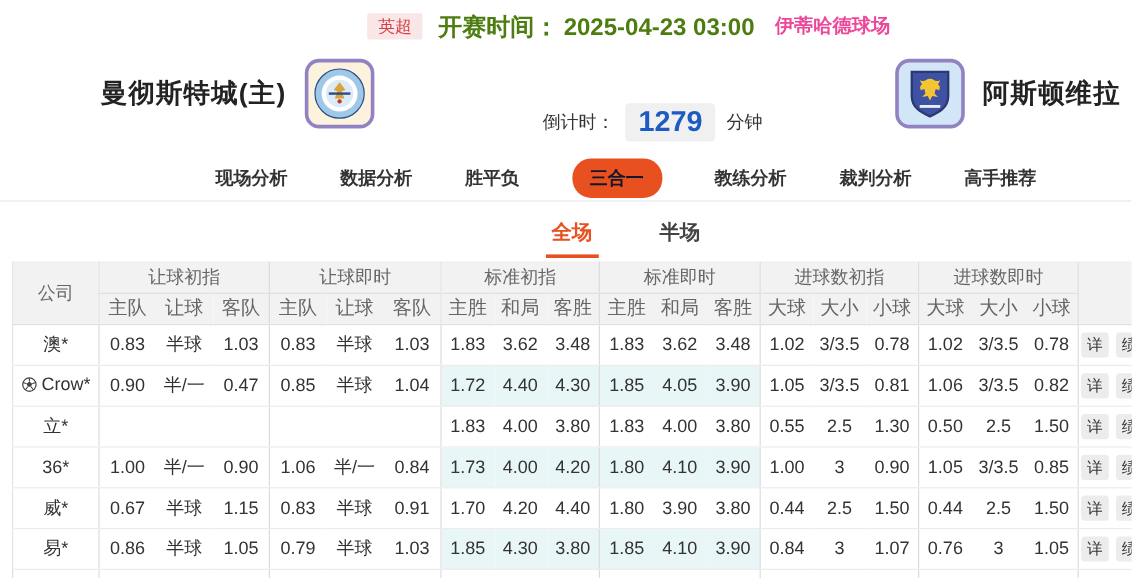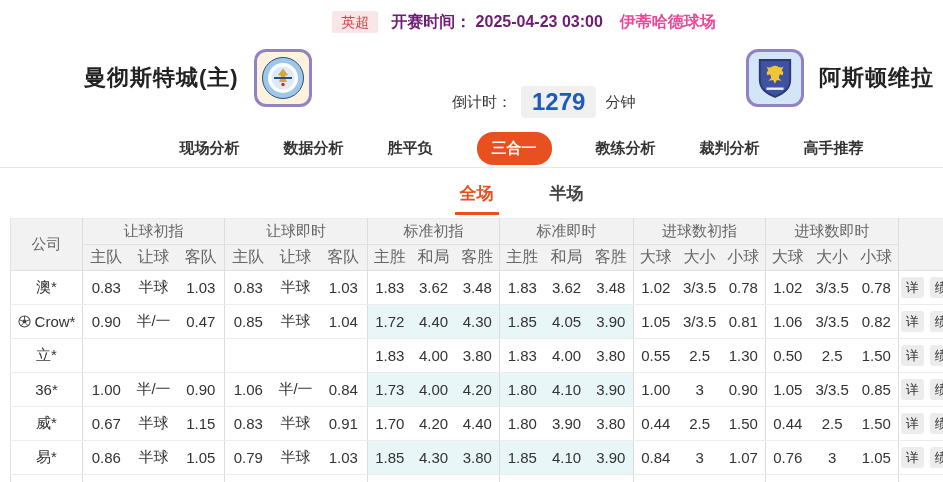--- a/index.html
+++ b/index.html
@@ -10,21 +10,21 @@
   }
   
   .topbar {
     position:absolute; top:8px; left:0; right:-105px; height:28px;
     display:flex; justify-content:center; align-items:center; gap:13px;
   }
   .league-badge {
     background:#f9e6e6; color:#d6404c; font-size:14px;
     padding:4px 9px; border-radius:2px; line-height:1;
   }
-  .kickoff-label, .kickoff-time { font-size:16px; font-weight:bold; color:#701a75; }
+  .kickoff-label, .kickoff-time { font-size:20px; font-weight:bold; color:#4d7c0f; }
   .venue { font-size:16px; font-weight:bold; color:#ec4899; margin-left:4px; }
 
   
   .match-row { position:absolute; top:48px; left:0; right:0; height:62px; }
   .home-group { position:absolute; left:84px; top:0; display:flex; align-items:center; gap:15px; height:60px; }
   .away-group { position:absolute; left:746px; top:0; display:flex; align-items:center; gap:15px; height:60px; }
   .team-name { font-size:22px; font-weight:bold; color:#222; letter-spacing:1px; }
   .team-badge {
     width:58px; height:58px; box-sizing:border-box; border:3px solid #9183c2;
     border-radius:12px; display:flex; align-items:center; justify-content:center;
@@ -36,21 +36,21 @@
   .cd-value {
     background:#f0f0f0; border-radius:4px; padding:3px 11px;
     color:#1d5ac2; font-size:24px; font-weight:bold; line-height:1.1;
   }
 
   
   .nav { position:absolute; top:133px; left:60px; right:-40px; height:30px;
          display:flex; justify-content:center; align-items:center; gap:44px; }
   .nav-item { font-size:15px; font-weight:600; color:#333; cursor:pointer; white-space:nowrap; }
   .nav-item.active {
-    background:#e8511f; color:#ffffff; padding:7px 15px; border-radius:16px;
+    background:#e8511f; color:#0f172a; padding:7px 15px; border-radius:16px;
   }
   .nav-divider { position:absolute; top:167px; left:0; width:943px; height:1px; background:#e7e7e7; }
 
   
   .subtabs { position:absolute; top:182px; left:60px; right:-40px;
              display:flex; justify-content:center; gap:46px; }
   .subtab { font-size:17px; font-weight:bold; color:#444; cursor:pointer;
             padding:0 5px 7px 5px; border-bottom:3px solid transparent; }
   .subtab.active { color:#e8511f; border-bottom-color:#e8511f; }
 

